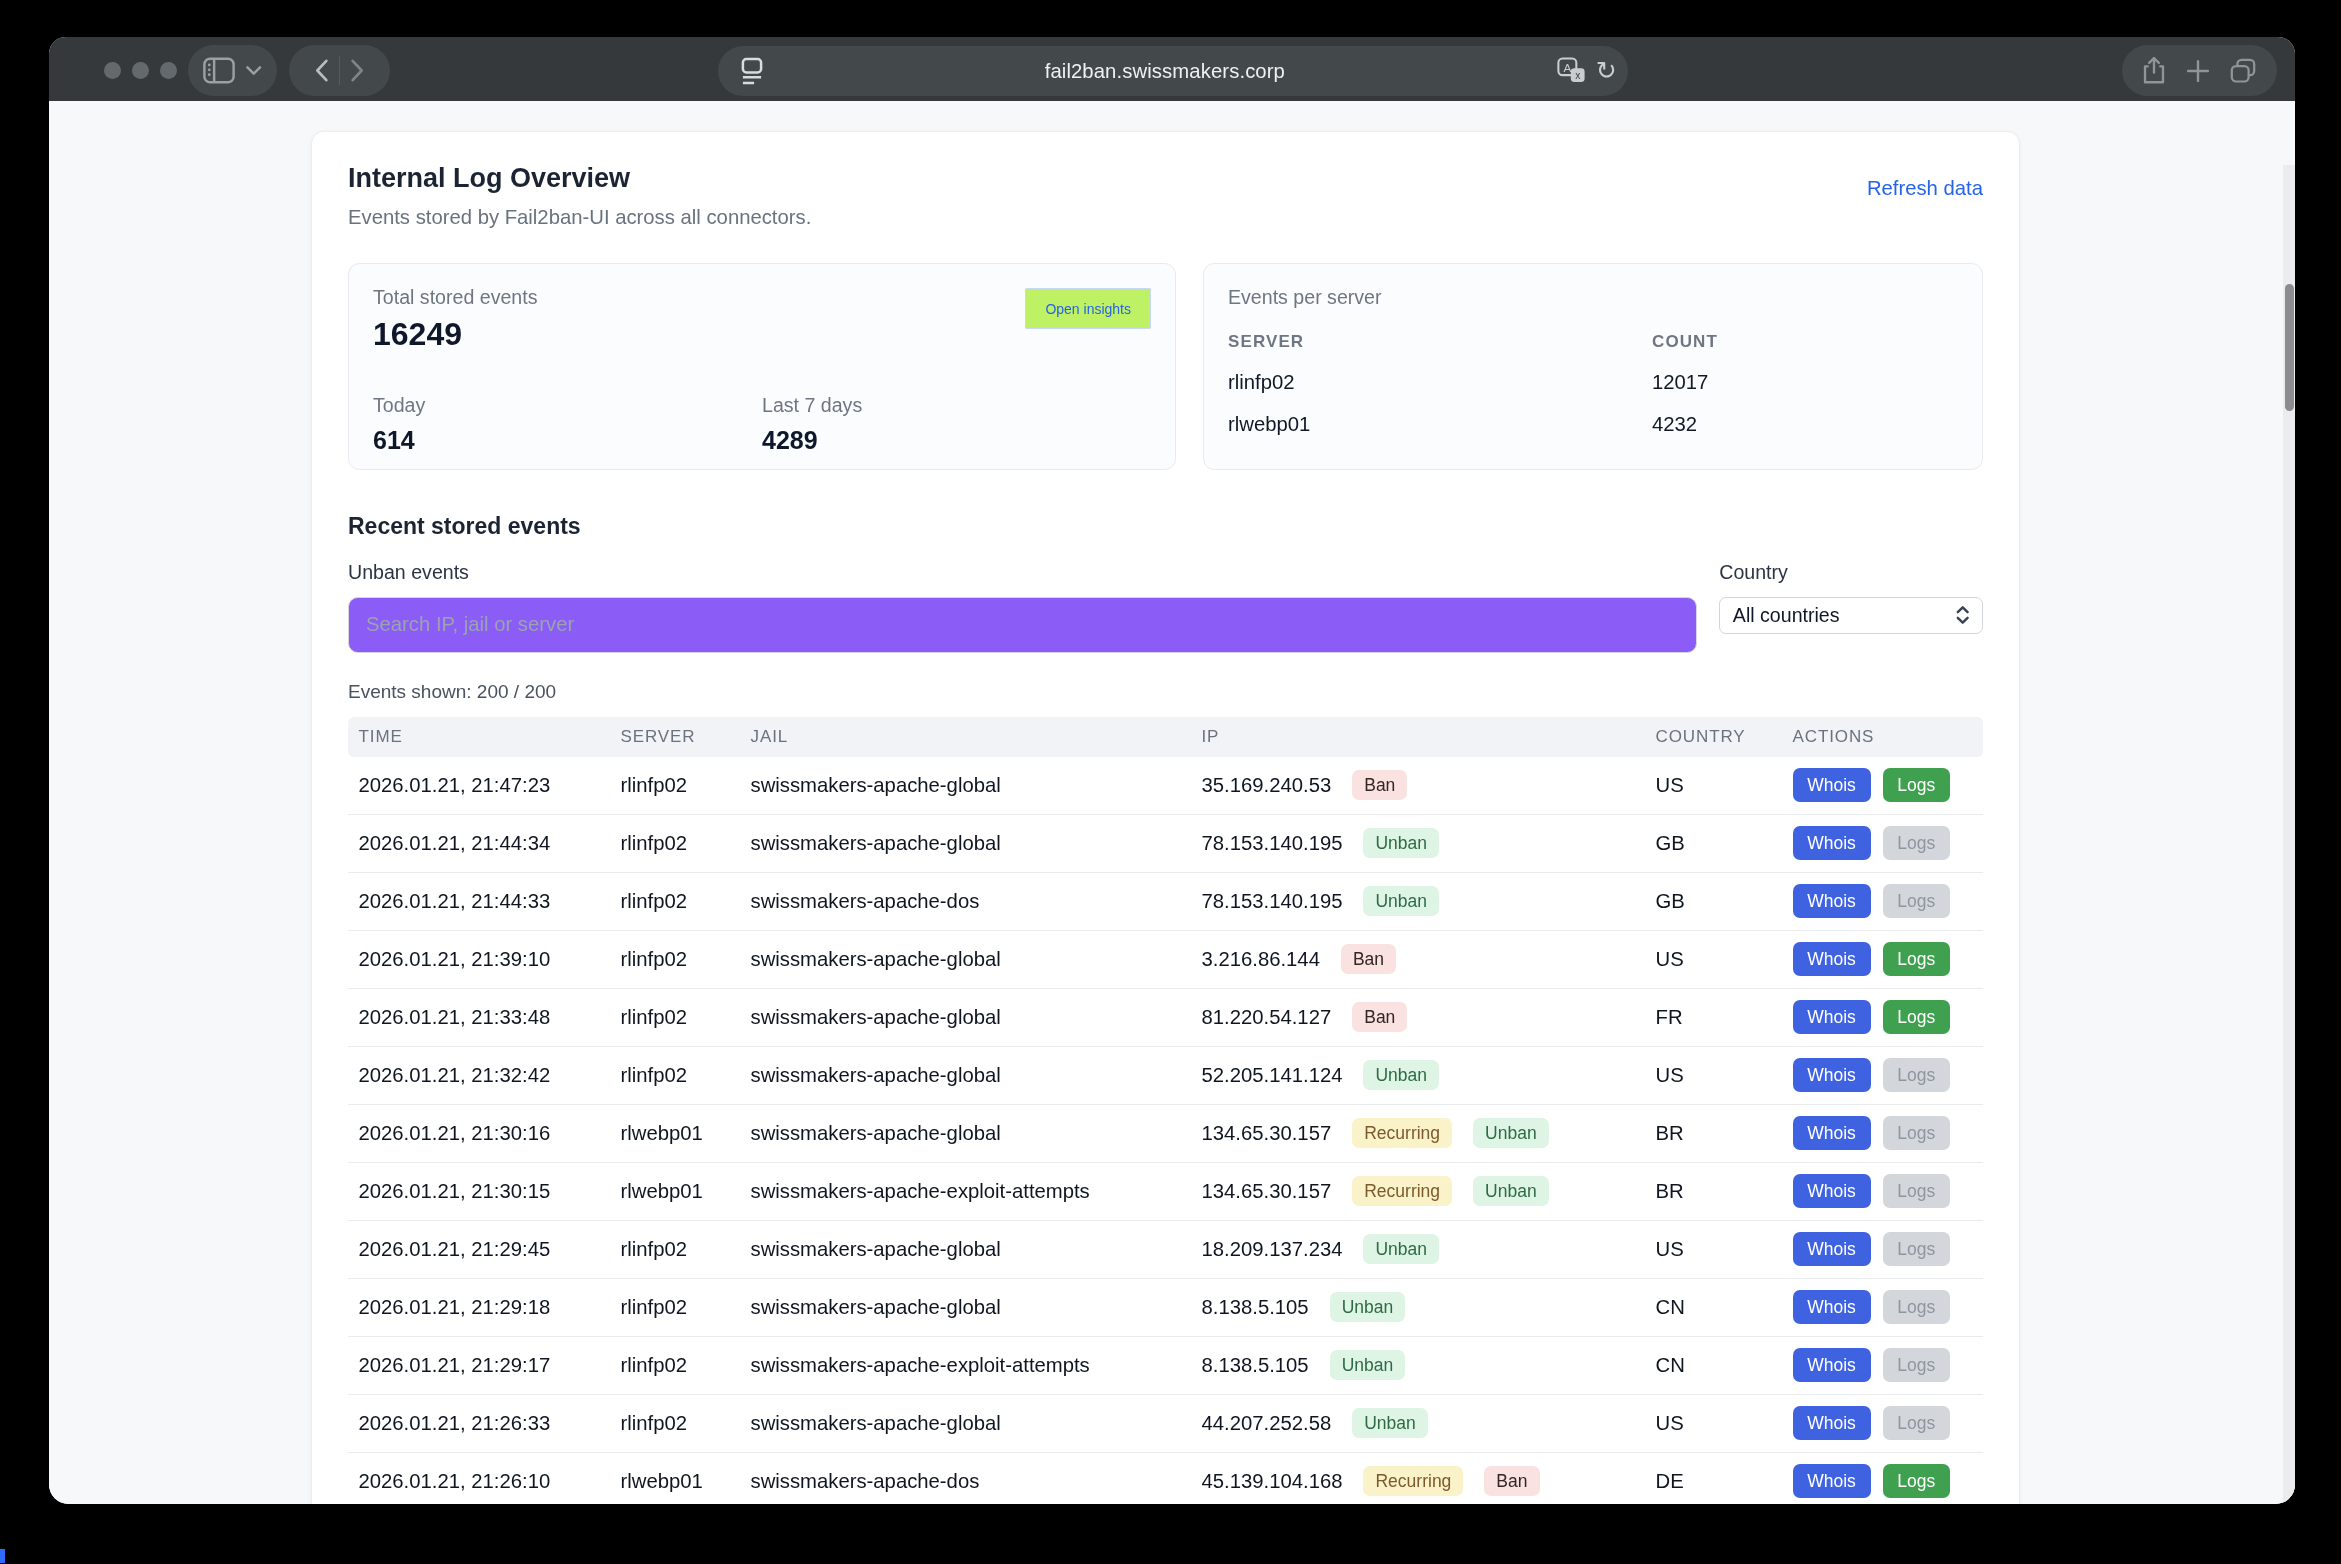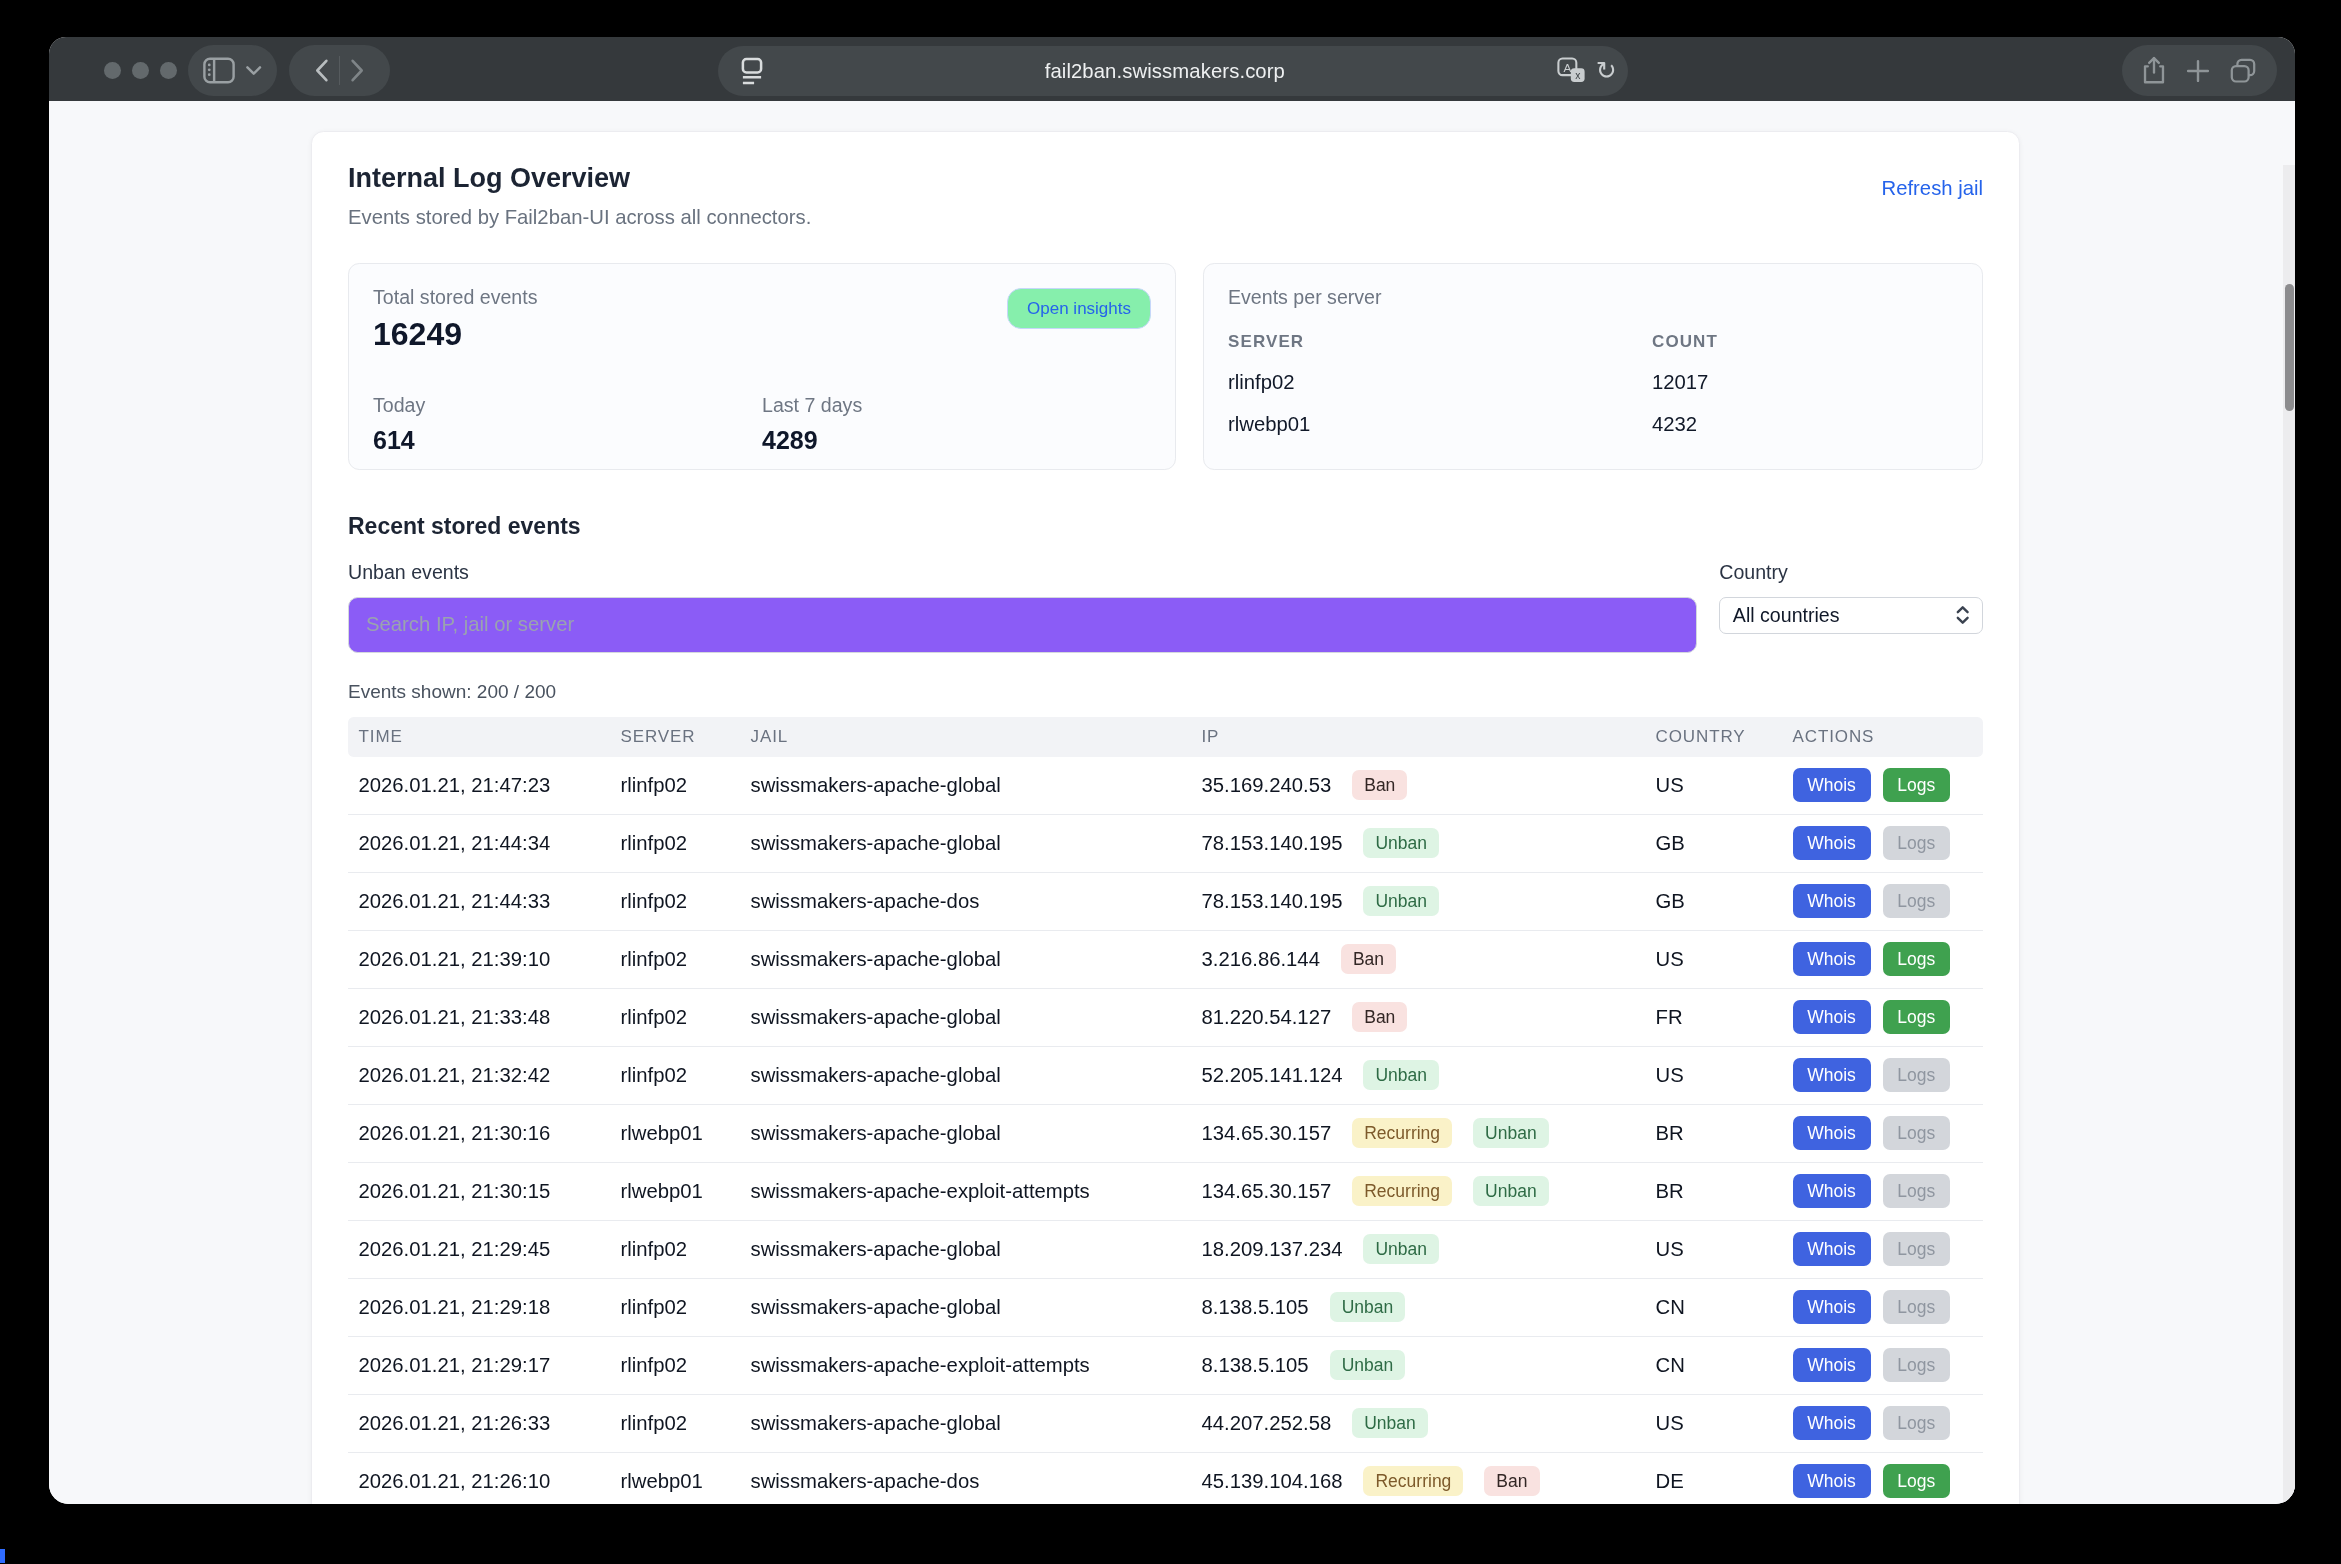--- a/index.html
+++ b/index.html
@@ -41,21 +41,21 @@
   .refresh-link{font-size:20.3px;color:#2563eb;margin-top:14px;cursor:pointer;}
   
   .cards{display:grid;grid-template-columns:1fr 1fr;gap:27px;margin-top:34px;}
   .card{height:207px;border:1.4px solid #e8eaee;border-radius:11.2px;background:#fbfcfe;padding:22.4px 24px;box-sizing:border-box;position:relative;}
   .card-label{font-size:19.6px;color:#6e7683;}
   .big-value{font-size:32px;font-weight:700;color:#0f172a;margin-top:7px;}
   .stats-row{display:flex;margin-top:41px;}
   .stat{width:389px;}
   .stat-label{font-size:19.6px;color:#6e7683;}
   .stat-value{font-size:25px;font-weight:700;color:#0f172a;margin-top:9px;}
-  .insights-btn{position:absolute;top:24px;right:24px;height:41px;padding:0 19px;border:1.4px solid #c6d7fa;border-radius:14px;background:#86efac;color:#2563eb;font-size:17px;font-family:inherit;cursor:pointer;}
+  .insights-btn{position:absolute;top:24px;right:24px;height:41px;padding:0 19px;border:1.4px solid #c6d7fa;border-radius:2px;background:#bef264;color:#2563eb;font-size:14px;font-family:inherit;cursor:pointer;}
   .ps-head{display:grid;grid-template-columns:424px 1fr;margin-top:22.4px;font-size:17px;font-weight:700;letter-spacing:1.1px;color:#6e7683;}
   .ps-row{display:grid;grid-template-columns:424px 1fr;margin-top:19px;font-size:20.3px;color:#101828;}
   
   .section-title{font-size:23px;font-weight:700;color:#1c2433;margin-top:43px;}
   .filters{display:flex;gap:22.4px;margin-top:21px;align-items:flex-start;}
   .filter-search{width:1350px;}
   .filter-country{width:264px;}
   .field-label{font-size:19.6px;color:#2b3444;margin-bottom:12.6px;}
   .search-input{width:100%;height:56px;box-sizing:border-box;border:1.4px solid #d4d8de;border-radius:9.8px;padding:6px 17px;font-size:20.3px;color:#101828;background:#8b5cf6;font-family:Liberation Sans, sans-serif;outline:none;}
   .search-input::placeholder{color:#9aa3af;}
@@ -169,21 +169,21 @@
   </div>
 
   <div class="content">
     <div class="panel">
 
       <div class="panel-head">
         <div>
           <h1 class="page-title">Internal Log Overview</h1>
           <div class="page-subtitle">Events stored by Fail2ban-UI across all connectors.</div>
         </div>
-        <div class="refresh-link">Refresh jail</div>
+        <div class="refresh-link">Refresh data</div>
       </div>
 
       <div class="cards">
         <div class="card">
           <div class="card-label">Total stored events</div>
           <div class="big-value">16249</div>
           <button class="insights-btn">Open insights</button>
           <div class="stats-row">
             <div class="stat">
               <div class="stat-label">Today</div>

